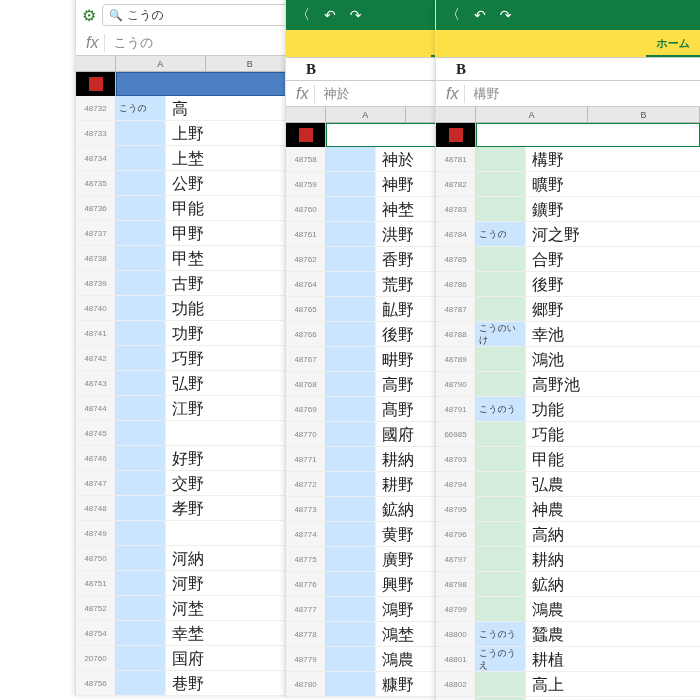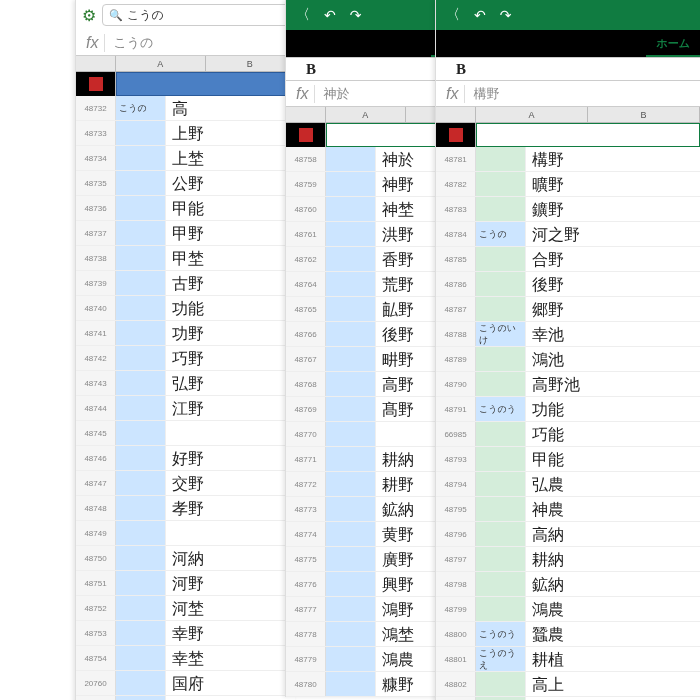--- a/index.html
+++ b/index.html
@@ -11,21 +11,21 @@
     .panel3 { left: 435px; width: 265px; }
     
     .top-bar { height: 30px; display: flex; align-items: center; padding: 0 6px; gap: 6px; background: #fff; }
     .top-bar.green { background: #107c41; color: #fff; }
     .gear-icon { color: #2e7d32; font-size: 16px; }
     .search-box { flex: 1; display: flex; align-items: center; border: 1px solid #ccc; border-radius: 4px; height: 22px; padding: 0 6px; gap: 4px; background: #fff; color: #333; }
     .search-box .mag { color: #888; font-size: 11px; }
     .search-box span { font-size: 12px; }
     .nav-icon { color: #fff; font-size: 14px; padding: 0 4px; }
     
-    .ribbon { display: flex; height: 28px; align-items: flex-end; background: #000000; border-bottom: 1px solid #ccc; }
+    .ribbon { display: flex; height: 28px; align-items: flex-end; background: #fde047; border-bottom: 1px solid #ccc; }
     .tab { padding: 4px 10px; font-size: 11px; color: #444; }
     .tab.active { border-bottom: 2px solid #107c41; color: #107c41; font-weight: bold; }
     .bold-b { font-family: Georgia, serif; font-weight: bold; font-size: 15px; padding: 3px 12px; color: #222; }
     
     .fx-bar { display: flex; align-items: center; height: 26px; border-bottom: 1px solid #ccc; padding: 0 4px; }
     .fx-label { font-style: italic; color: #888; font-size: 16px; padding: 0 6px; border-right: 1px solid #ddd; }
     .fx-val { padding: 0 8px; font-size: 13px; color: #888; }
     
     .col-headers { display: flex; height: 16px; background: #e8e8e8; border-bottom: 1px solid #bbb; }
     .corner { width: 40px; border-right: 1px solid #bbb; }
@@ -169,25 +169,20 @@
         <div class="row-num">48751</div>
         <div class="cell-a hl"></div>
         <div class="cell-b">河野</div>
       </div>
       <div class="row">
         <div class="row-num">48752</div>
         <div class="cell-a hl"></div>
         <div class="cell-b">河埜</div>
       </div>
       <div class="row">
-        <div class="row-num">48753</div>
-        <div class="cell-a hl"></div>
-        <div class="cell-b">幸野</div>
-      </div>
-      <div class="row">
         <div class="row-num">48754</div>
         <div class="cell-a hl"></div>
         <div class="cell-b">幸埜</div>
       </div>
       <div class="row">
         <div class="row-num">20760</div>
         <div class="cell-a hl"></div>
         <div class="cell-b">国府</div>
       </div>
       <div class="row">
@@ -279,20 +274,21 @@
         <div class="cell-b">高野</div>
       </div>
       <div class="row">
         <div class="row-num">48769</div>
         <div class="cell-a hl"></div>
         <div class="cell-b">髙野</div>
       </div>
       <div class="row">
         <div class="row-num">48770</div>
         <div class="cell-a hl"></div>
+        <div class="cell-b">國府</div>
       </div>
       <div class="row">
         <div class="row-num">48771</div>
         <div class="cell-a hl"></div>
         <div class="cell-b">耕納</div>
       </div>
       <div class="row">
         <div class="row-num">48772</div>
         <div class="cell-a hl"></div>
         <div class="cell-b">耕野</div>

